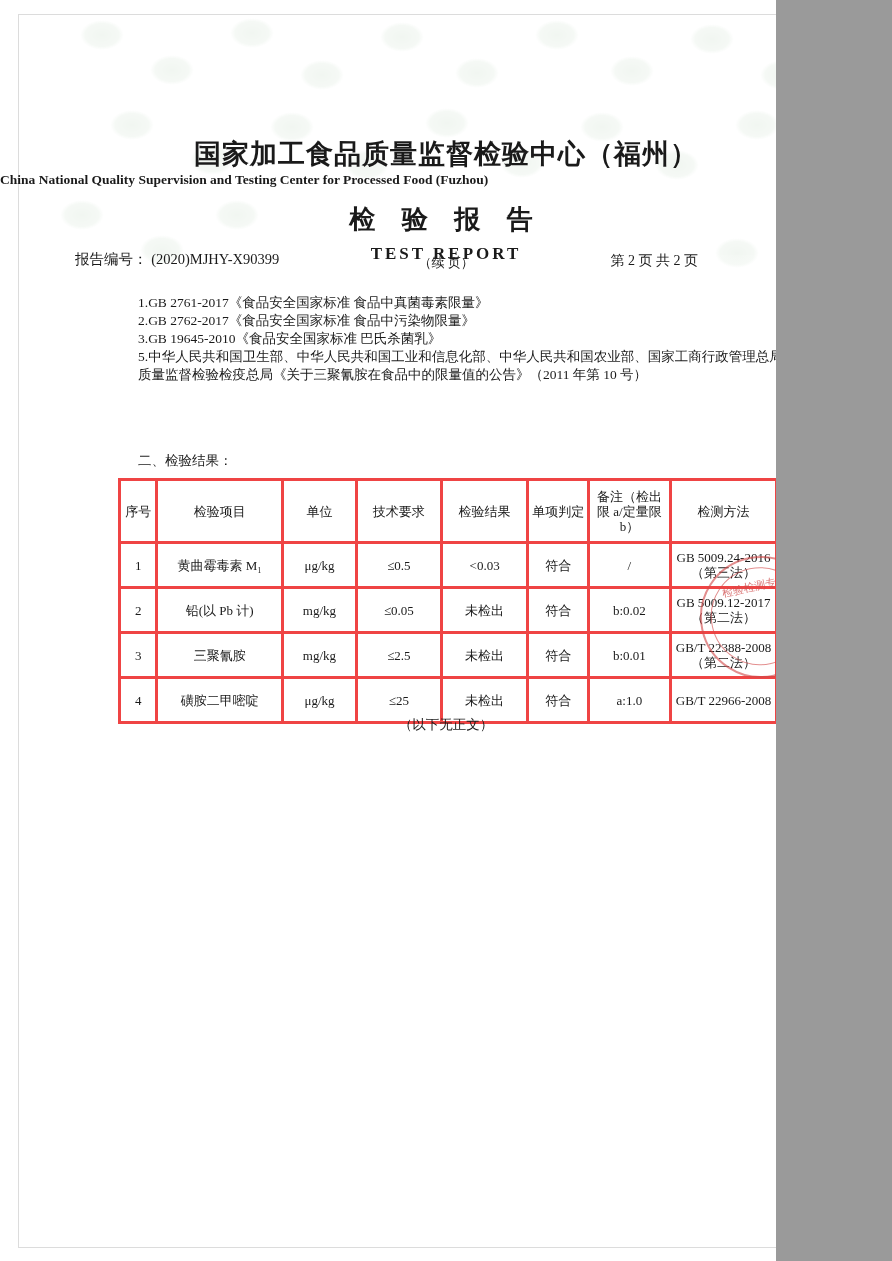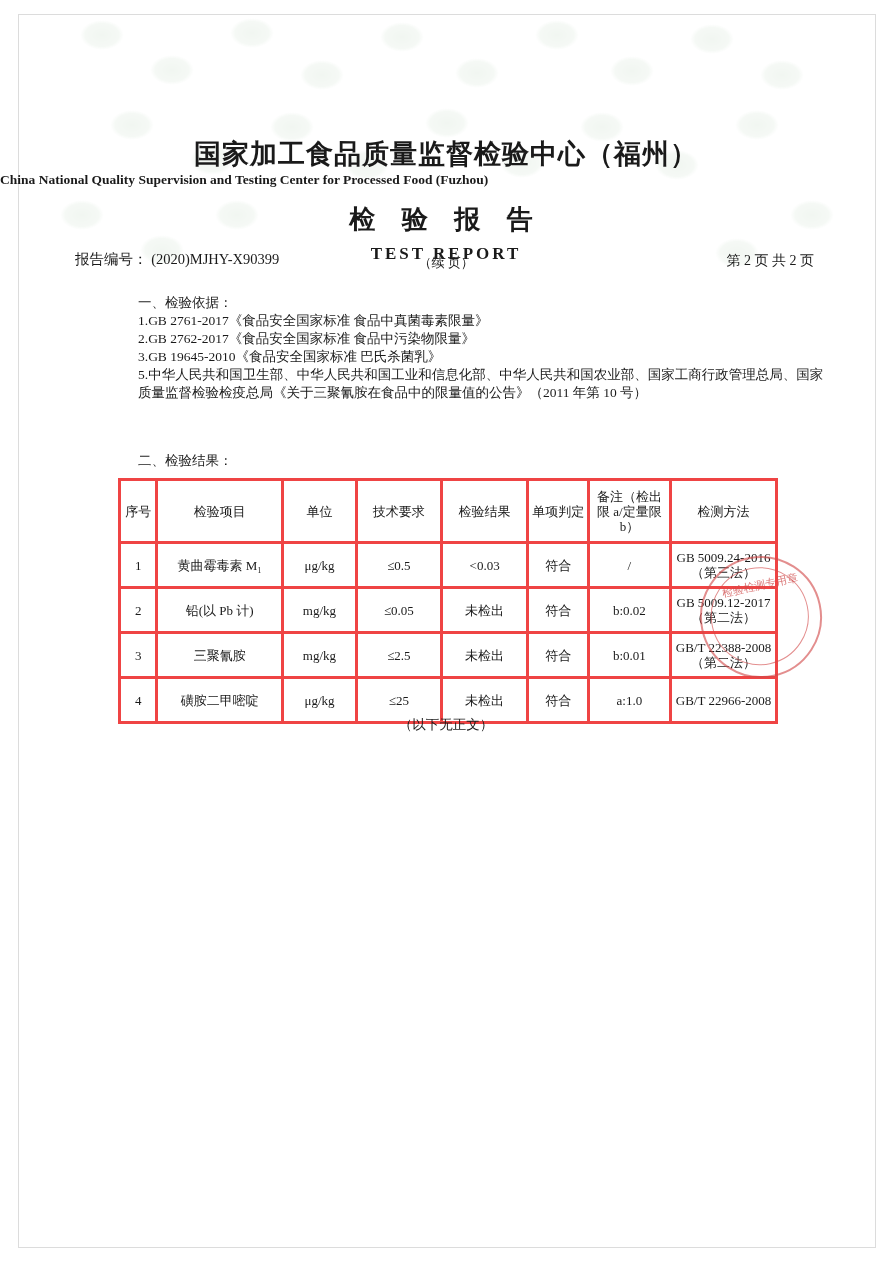--- a/index.html
+++ b/index.html
@@ -2,21 +2,21 @@
 <html><head>
 <meta charset="utf-8">
 <style>
   html, body {
     margin: 0;
     padding: 0;
     background: #9a9a9a;
   }
   .page {
     position: relative;
-    width: 892px;
+    width: 776px;
     height: 1261px;
     background: #ffffff;
     overflow: hidden;
     font-family: "Liberation Serif", serif;
     color: #1a1a1a;
   }
   
   .watermark {
     position: absolute;
     left: 0; top: 0;
@@ -220,21 +220,20 @@
 
   <div class="report-no">
     <span>报告编号：</span>
     <span>(2020)MJHY-X90399</span>
   </div>
 
   <div class="cont-mark">（续 页）</div>
   <div class="page-no">第 2 页  共 2 页</div>
 
   <div class="section sec-basis">
-    <div class="basis-line">一、检验依据：</div>
     <div class="basis-line">1.GB 2761-2017《食品安全国家标准 食品中真菌毒素限量》</div>
     <div class="basis-line">2.GB 2762-2017《食品安全国家标准 食品中污染物限量》</div>
     <div class="basis-line">3.GB 19645-2010《食品安全国家标准 巴氏杀菌乳》</div>
     <div class="basis-line wrap">5.中华人民共和国卫生部、中华人民共和国工业和信息化部、中华人民共和国农业部、国家工商行政管理总局、国家质量监督检验检疫总局《关于三聚氰胺在食品中的限量值的公告》（2011 年第 10 号）</div>
   </div>
 
   <div class="section sec-results">
     <div class="basis-line">二、检验结果：</div>
   </div>
 

